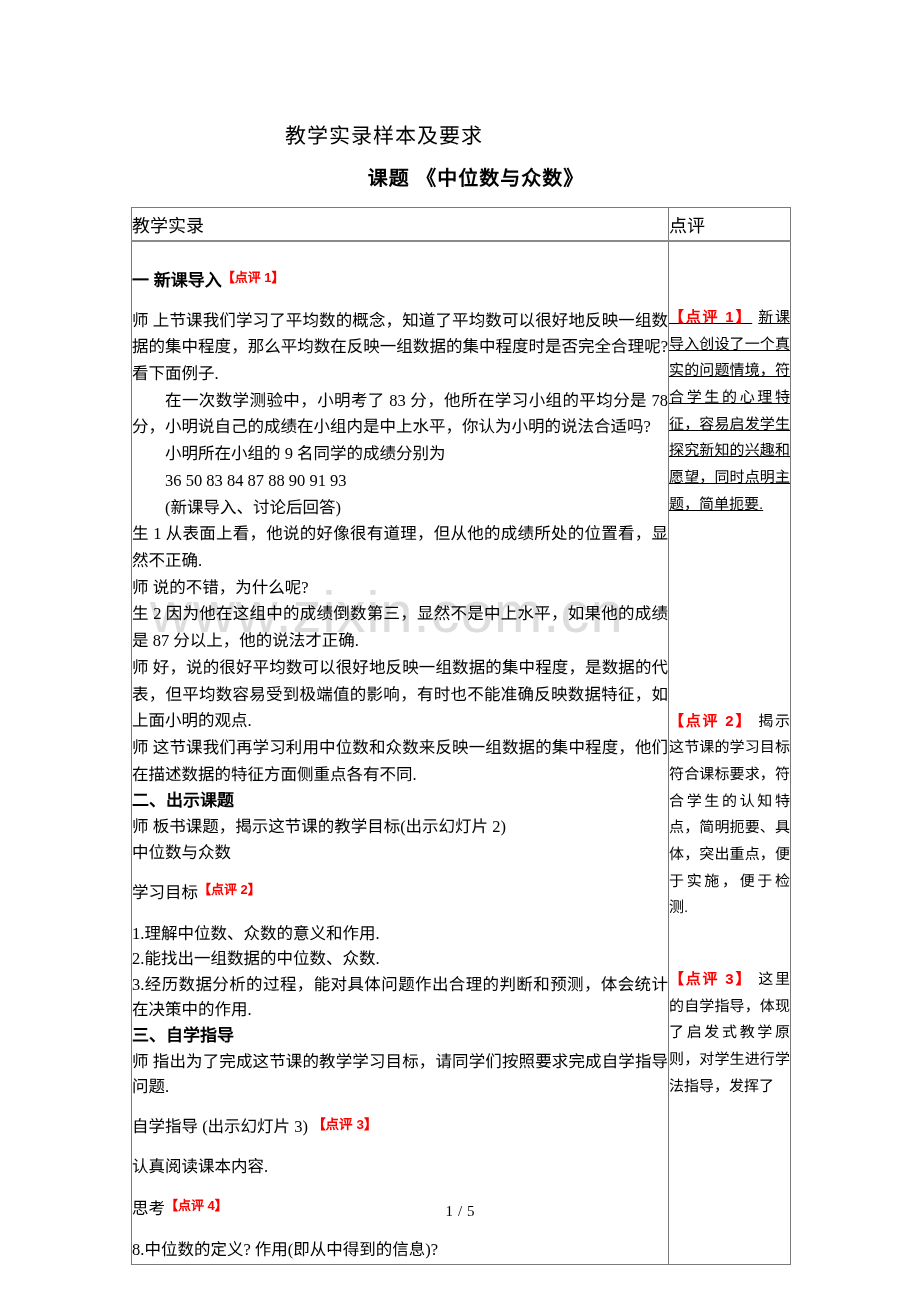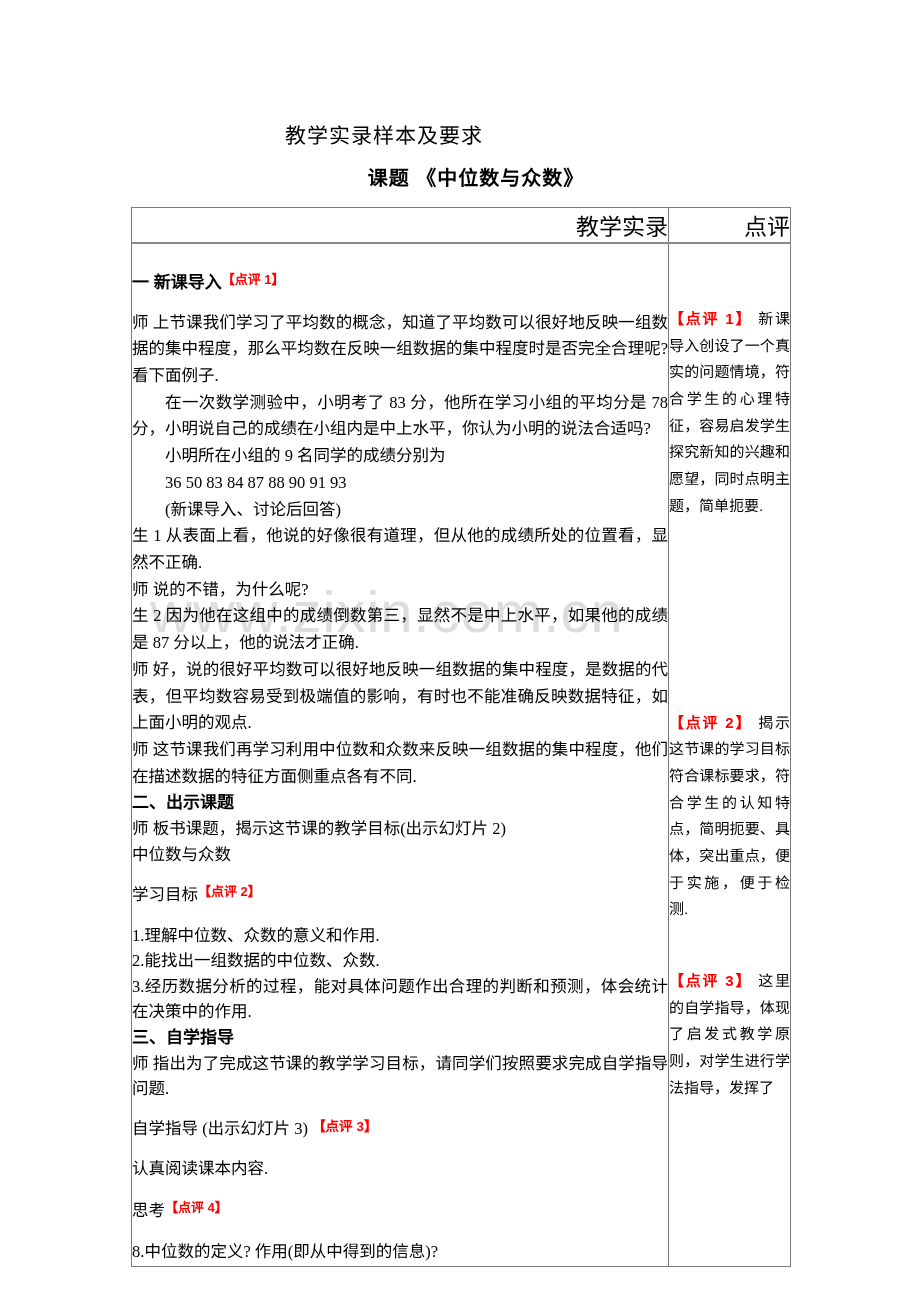--- a/index.html
+++ b/index.html
@@ -76,23 +76,23 @@
     z-index: 2;
   }
   .tbl td, .tbl th {
     border: 1px solid #7a7a7a;
     vertical-align: top;
     padding: 0;
   }
   .tbl th {
     height: 32px;
     font-weight: normal;
-    font-size: 23px;
-    font-family: "Liberation Sans", "DejaVu Sans", sans-serif;
-    text-align: right;
+    font-size: 18px;
+    font-family: "Liberation Sans", "DejaVu Sans", sans-serif;
+    text-align: left;
     vertical-align: middle;
     border-bottom-width: 2px;
     border-bottom-color: #8a8a8a;
   }
   .col-left  { width: 537px; }
   .col-right { width: 122px; }
 
   .cell-left {
     padding: 8px 9px 6px 9px;
     height: 920px;
@@ -146,21 +146,21 @@
     text-align: justify;
     text-justify: inter-ideograph;
     margin: 0;
   }
   .note .tag {
     color: #ff0000;
     font-weight: bold;
     margin-right: 6px;
     white-space: nowrap;
   }
-  .note-1 { margin-top: 62px; }
+  .note-1 { margin-top: 62px; text-decoration: underline; }
   .note-2 { margin-top: 190px; }
   .note-3 { margin-top: 45px; }
 
   
   .footer {
     position: absolute;
     left: 0;
     top: 1203px;
     width: 920px;
     text-align: center;
@@ -234,14 +234,17 @@
           <p class="note note-1"><span class="tag">【点评 1】</span><span>新课导入创设了一个真实的问题情境，符合学生的心理特征，容易启发学生探究新知的兴趣和愿望，同时点明主题，简单扼要.</span></p>
 
           <p class="note note-2"><span class="tag">【点评 2】</span><span>揭示这节课的学习目标符合课标要求，符合学生的认知特点，简明扼要、具体，突出重点，便于实施，便于检测.</span></p>
 
           <p class="note note-3"><span class="tag">【点评 3】</span><span>这里的自学指导，体现了启发式教学原则，对学生进行学法指导，发挥了</span></p>
         </td>
       </tr>
     </tbody>
   </table>
 
+  <div class="footer">
+    <span>1</span><span class="sep">/</span><span>5</span>
+  </div>
 
 </div>
 
 </body></html>

